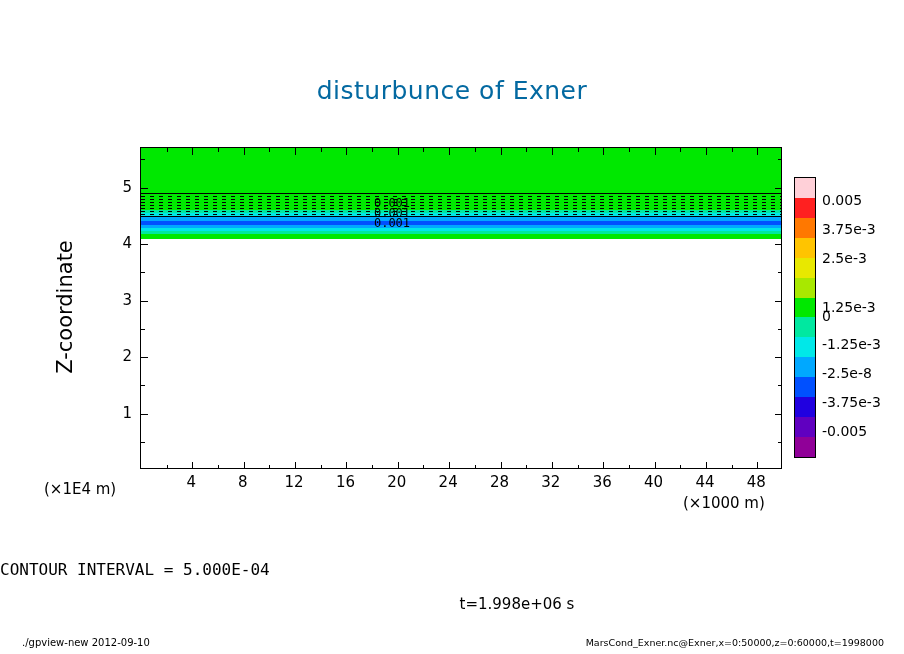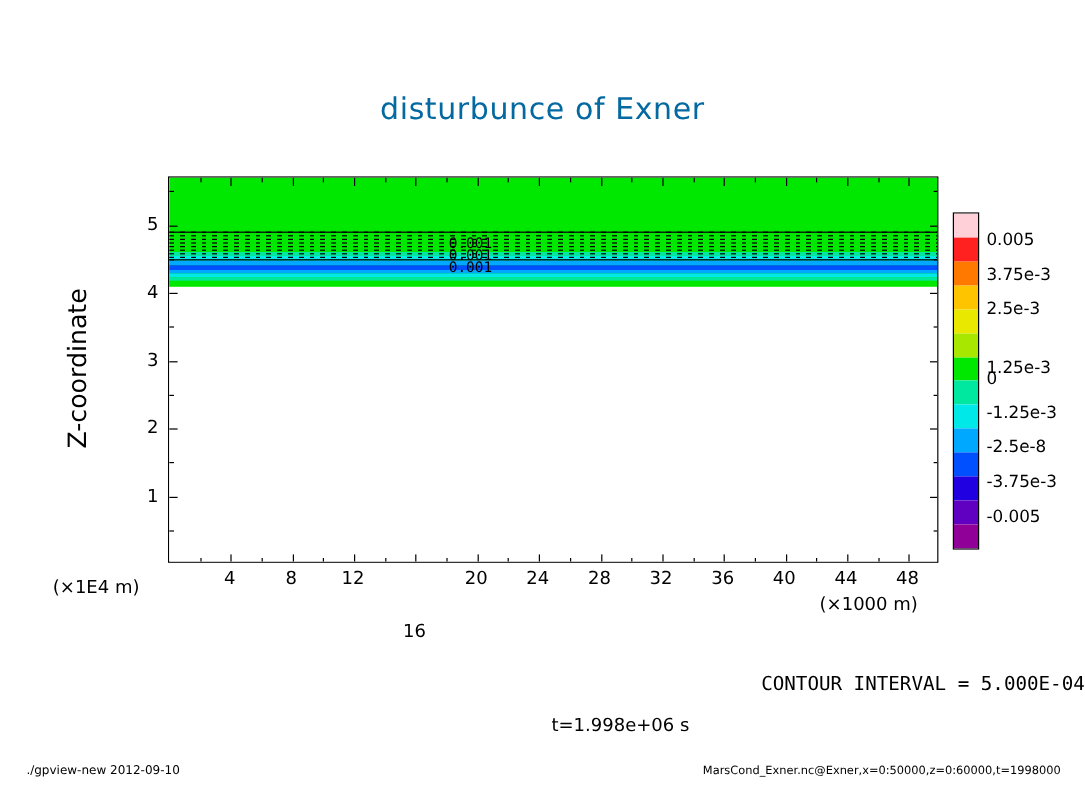--- a/index.html
+++ b/index.html
@@ -172,21 +172,21 @@
     font-size: 14px;
     color: #000;
     white-space: nowrap;
   }
 
   
   #contour-interval {
     left: 0;
     top: 560px;
     width: 904px;
-    text-align: right;
+    text-align: left;
     font-size: 16px;
     font-family: "DejaVu Sans Mono", monospace;
     color: #000;
   }
   #time-stamp {
     left: 0;
     top: 595px;
     width: 904px;
     text-align: center;
     font-size: 15px;
@@ -338,21 +338,21 @@
     </div>
 
   <div class="abs" id="contour-interval">CONTOUR INTERVAL = 5.000E-04</div>
   <div class="abs" id="time-stamp">t=1.998e+06 s</div>
   <div class="abs" id="footer-left">./gpview-new  2012-09-10</div>
   <div class="abs" id="footer-right">MarsCond_Exner.nc@Exner,x=0:50000,z=0:60000,t=1998000</div>
 
 <div class="xtick-label" style="left: 171.36px; top: 473px;">4</div>
     <div class="xtick-label" style="left: 222.72px; top: 473px;">8</div>
     <div class="xtick-label" style="left: 274.08px; top: 473px;">12</div>
-    <div class="xtick-label" style="left: 325.44px; top: 473px; margin-top: 44px;">16</div>
+    <div class="xtick-label" style="left: 325.44px; top: 473px;">16</div>
     <div class="xtick-label" style="left: 376.8px; top: 473px;">20</div>
     <div class="xtick-label" style="left: 428.16px; top: 473px;">24</div>
     <div class="xtick-label" style="left: 479.52px; top: 473px;">28</div>
     <div class="xtick-label" style="left: 530.88px; top: 473px;">32</div>
     <div class="xtick-label" style="left: 582.24px; top: 473px;">36</div>
     <div class="xtick-label" style="left: 633.6px; top: 473px;">40</div>
     <div class="xtick-label" style="left: 684.96px; top: 473px;">44</div>
     <div class="xtick-label" style="left: 736.32px; top: 473px;">48</div>
     <div class="ytick-label" style="left: 108px; top: 403.509px;">1</div>
     <div class="ytick-label" style="left: 108px; top: 347.018px;">2</div>

